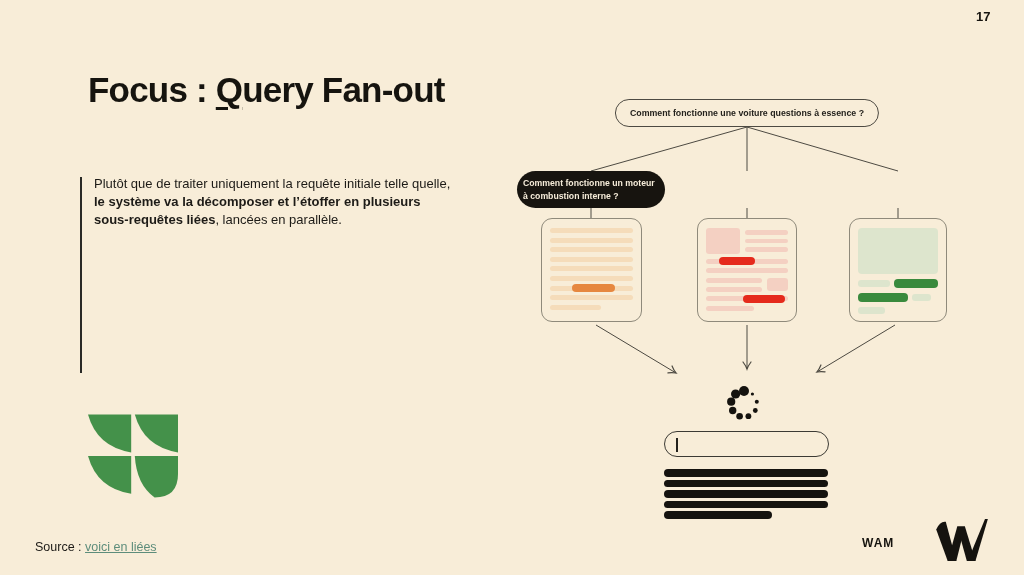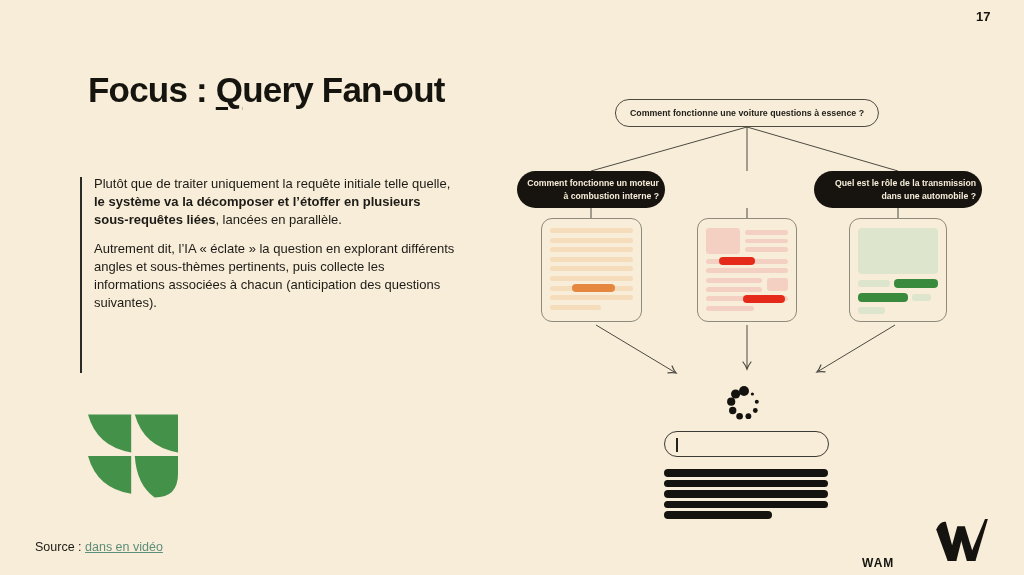--- a/index.html
+++ b/index.html
@@ -17,34 +17,34 @@
   .body-copy { position:absolute; left:94px; top:175px; width:362px; font-size:13px; line-height:1.4; color:#1d1b17; }
   .body-copy p { margin-bottom:10px; }
   .body-copy b { font-weight:700; }
 
   
   .leaf-logo { position:absolute; left:88px; top:414px; }
 
   
   .source { position:absolute; left:35px; top:540px; font-size:12.5px; color:#1d1b17; }
   .source a { color:#5d8d7b; text-decoration:underline; cursor:pointer; }
-  .brand-wam { position:absolute; left:862px; top:536px; font-size:12px; font-weight:600; letter-spacing:1px; color:#16140f;margin-top:20px; }
+  .brand-wam { position:absolute; left:862px; top:536px; font-size:12px; font-weight:600; letter-spacing:1px; color:#16140f; }
   .w-logo { position:absolute; left:934px; top:517px; }
 
   
   .connectors { position:absolute; left:0; top:0; z-index:1; pointer-events:none; }
   .diagram-el { z-index:2; }
 
   .root-bubble { position:absolute; left:747px; top:99px; transform:translateX(-50%);
     height:28px; display:flex; align-items:center; white-space:nowrap;
     padding:0 14px; border:1px solid #4d4a42; border-radius:14px;
     font-size:8.8px; font-weight:700; color:#24221d; background:#f8edd8; }
 
   .pill { position:absolute; top:171px; transform:translateX(-50%);
-    height:37px; display:flex; align-items:center; justify-content:center; text-align:right;
+    height:37px; display:flex; align-items:center; justify-content:center; text-align:left;
     background:#17140f; color:#f6ecd9; border-radius:19px;
     font-size:8.7px; font-weight:700; line-height:1.4; padding:0 6px; }
   .pill1 { left:591px; width:148px; }
   .pill2 { left:747px; width:134px; }
   .pill3 { left:898px; width:168px; }
 
   .doc-card { position:absolute; top:218px; height:104px; border:1px solid #8f8a7b;
     border-radius:11px; background:#f8edd8; padding:9px 8px; }
   .card1 { left:541px; width:101px; }
   .card2 { left:697px; width:100px; }
@@ -90,21 +90,20 @@
 
 <div class="slide">
 
   <div class="page-num">17</div>
 
   <h1 class="title"><span>Focus : </span><span class="u">Q</span><span>uery Fan-out</span></h1>
 
   <div class="accent-bar"></div>
   <div class="body-copy">
     <p><span>Plutôt que de traiter uniquement la requête initiale telle quelle, </span><b>le système va la décomposer et l’étoffer en plusieurs sous-requêtes liées</b><span>, lancées en parallèle.</span></p>
-    <p>Autrement dit, l’IA « éclate » la question en explorant différents angles et sous-thèmes pertinents, puis collecte les informations associées à chacun (anticipation des questions suivantes).</p>
   </div>
 
   <svg class="leaf-logo" width="90" height="84" viewBox="0 0 100 92">
     <g fill="#44914a">
       <path d="M0 0 H48 V42 Q10 36 0 0 Z"></path>
       <path d="M52 0 H100 V42 Q62 36 52 0 Z" transform="translate(0,0)"></path>
       <path d="M0 46 H48 V88 Q10 82 0 46 Z"></path>
       <path d="M52 46 H100 V66 Q100 92 74 92 Q54 78 52 46 Z"></path>
     </g>
   </svg>
@@ -124,21 +123,20 @@
       <path d="M898 208 L898 218"></path>
       <path d="M596 325 L676 373" marker-end="url(#arw)"></path>
       <path d="M747 325 L747 369" marker-end="url(#arw)"></path>
       <path d="M895 325 L817 372" marker-end="url(#arw)"></path>
     </g>
   </svg>
 
   <div class="root-bubble diagram-el">Comment fonctionne une voiture questions à essence ?</div>
 
   <div class="pill pill1 diagram-el">Comment fonctionne un moteur à combustion interne ?</div>
-  <div class="pill pill3 diagram-el">Quel est le rôle de la transmission dans une automobile ?</div>
 
   <div class="doc-card card1 diagram-el">
     <div class="stack">
       <div class="ln"></div>
         <div class="ln"></div>
       <div class="ln"></div>
         <div class="ln"></div>
       <div class="ln"></div>
         <div class="ln"></div>
       <div class="ln"></div>
@@ -214,21 +212,21 @@
   </div>
 
   <div class="result-lines diagram-el">
     <div class="bar"></div>
     <div class="bar"></div>
     <div class="bar"></div>
     <div class="bar"></div>
     <div class="bar short"></div>
   </div>
 
-  <div class="source"><span>Source : </span><a>dans en vidéo</a></div>
+  <div class="source"><span>Source : </span><a>voici en liées</a></div>
 
   <div class="brand-wam">WAM</div>
 
   <svg class="w-logo" width="58" height="44" viewBox="0 0 56 46">
     <g fill="#15130f">
       <path d="M0 13 Q4 4 10 5 L21 46 L12 46 Z"></path>
       <path d="M12 46 L21 46 L30 10 L22 10 Z"></path>
       <path d="M22 10 L30 10 L41 46 L32 46 Z"></path>
       <path d="M33 46 L41 46 L54 2 L51 2 Z"></path>
     </g>

